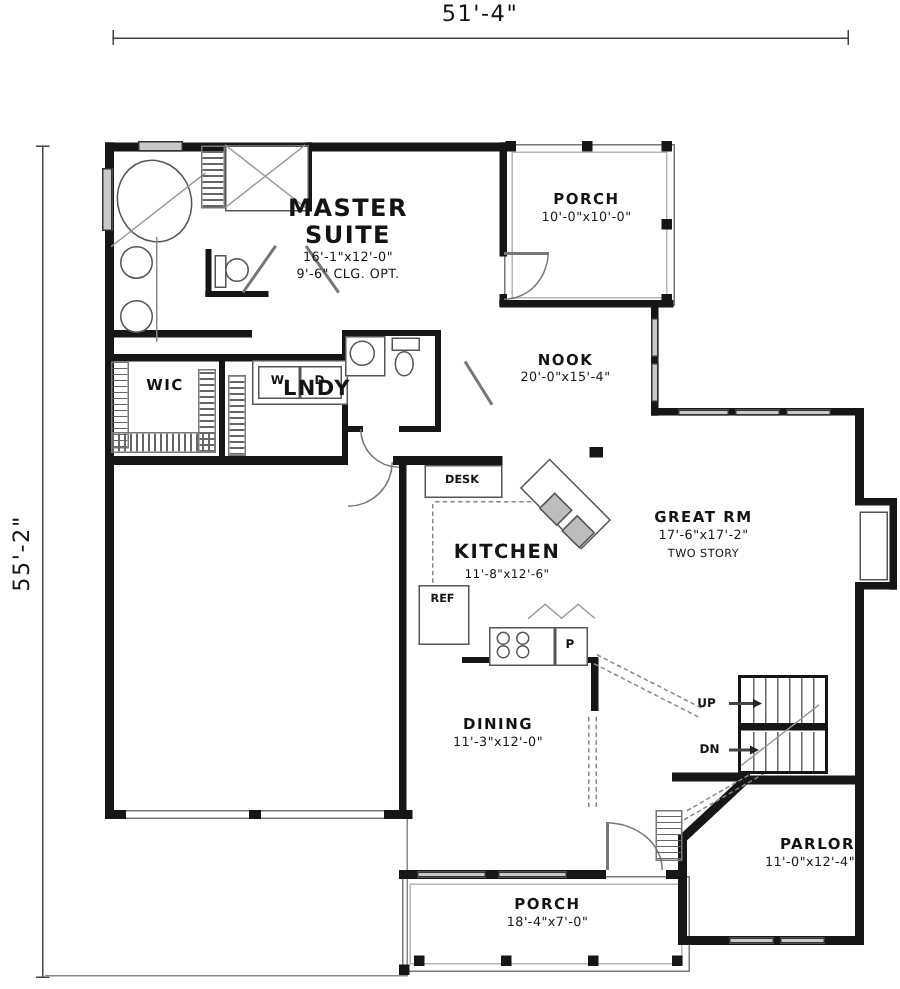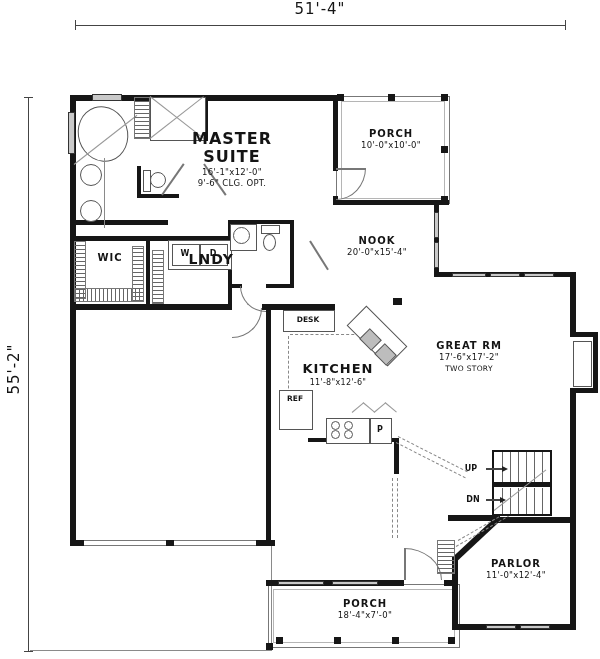--- a/index.html
+++ b/index.html
@@ -227,21 +227,25 @@
   </div>
   <div class="lbl" style="left:396px;top:340px;width:146px;">
     <div class="rn">GREAT RM</div>
     <div class="rs">17'-6"x17'-2"</div>
     <div class="rs" style="font-size:7.5px;">TWO STORY</div>
   </div>
   <div class="lbl" style="left:293px;top:362px;width:90px;">
     <div class="rn" style="font-size:13px;">KITCHEN</div>
     <div class="rs" style="font-size:8px;">11'-8"x12'-6"</div>
   </div>
-  <div class="lbl" style="left:462px;top:558px;width:108px;">
+  <div class="lbl" style="left:284px;top:478px;width:96px;">
+    <div class="rn">DINING</div>
+    <div class="rs">11'-3"x12'-0"</div>
+  </div>
+  <div class="lbl" style="left:462px;top:558px;width:108px;text-align:right;">
     <div class="rn">PARLOR</div>
     <div class="rs">11'-0"x12'-4"</div>
   </div>
   <div class="lbl" style="left:300px;top:598px;width:130px;">
     <div class="rn">PORCH</div>
     <div class="rs">18'-4"x7'-0"</div>
   </div>
 
 </div>
 

